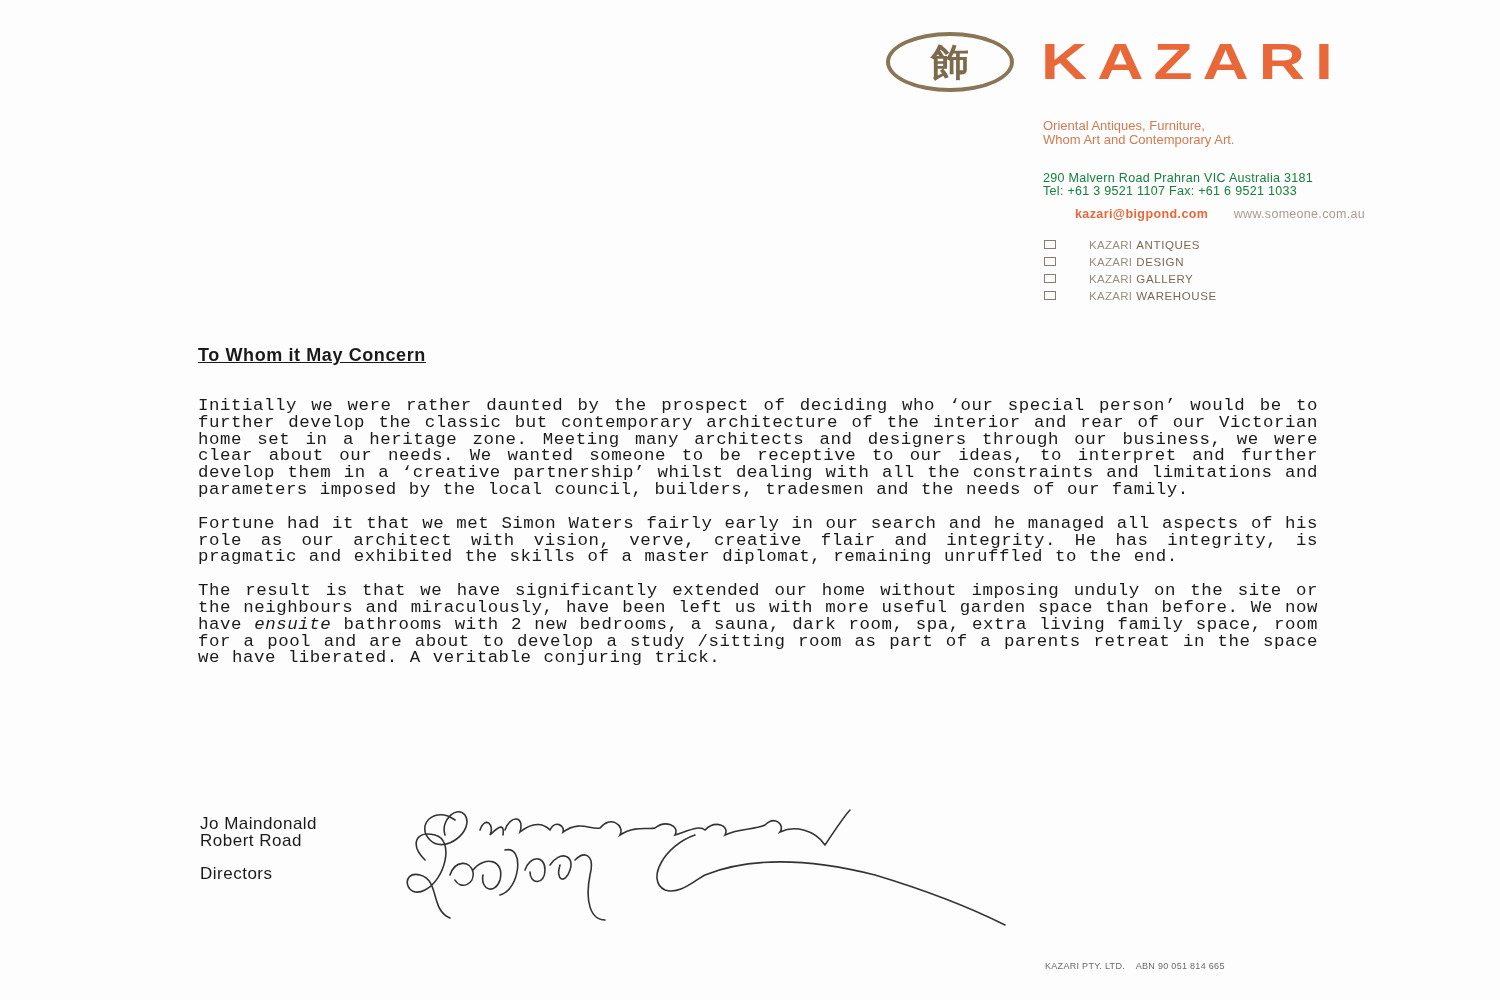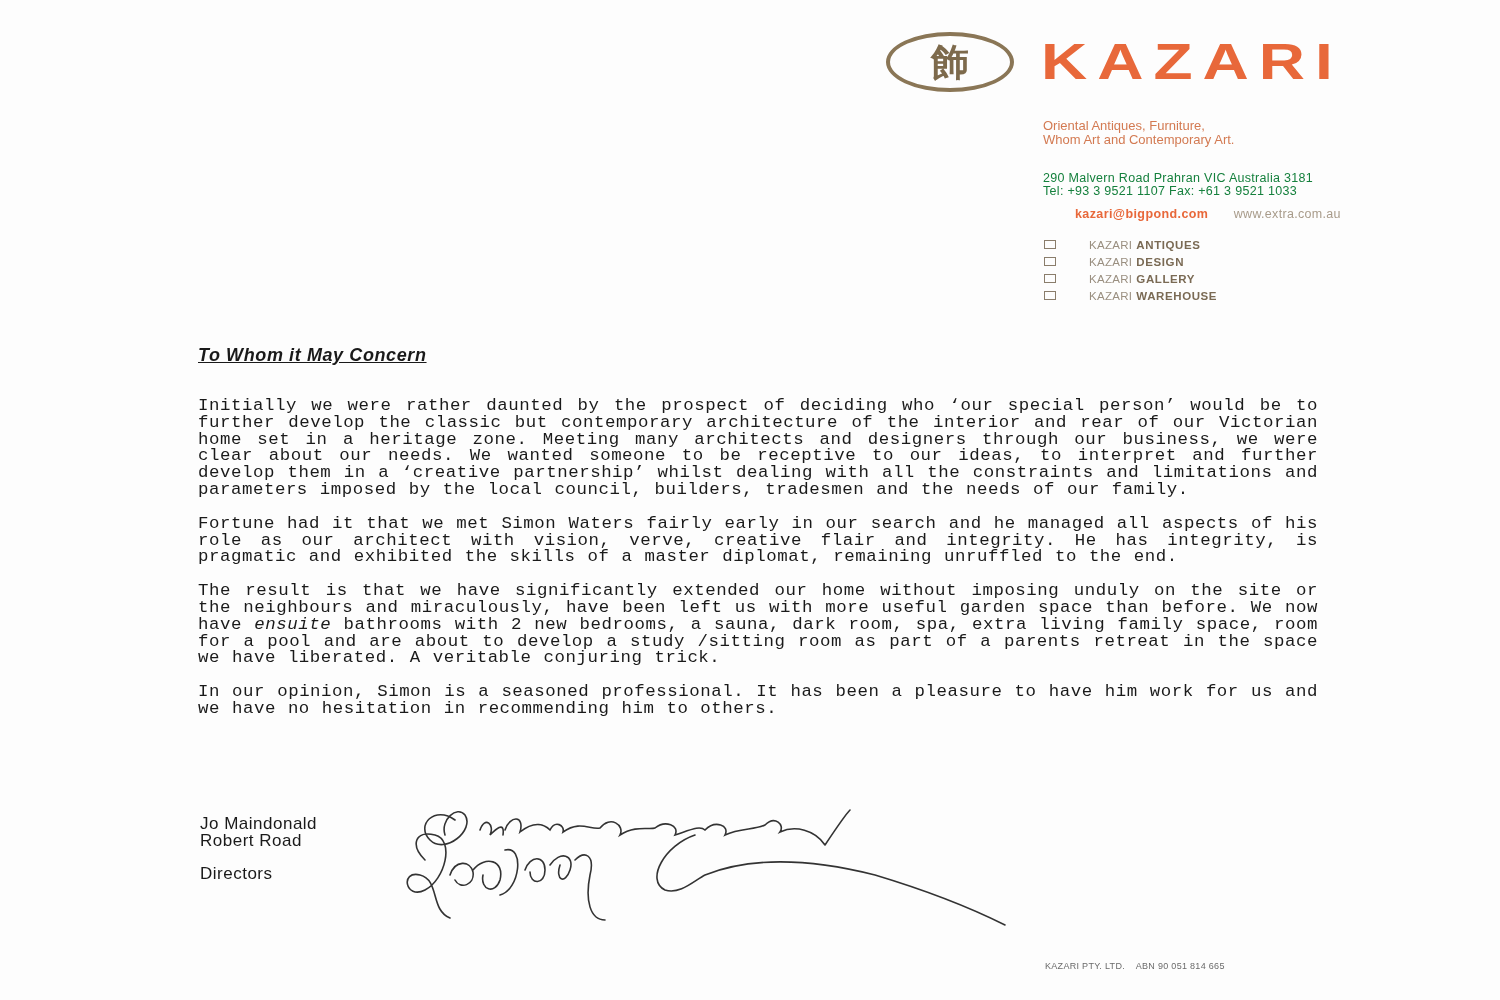--- a/index.html
+++ b/index.html
@@ -24,23 +24,23 @@
     font-size: 13px; line-height: 14px;
   }
   .address { position: absolute; left: 1043px; top: 172px; color: #15803d; font-size: 12.5px; line-height: 13px; letter-spacing: 0.3px; }
   .contact { position: absolute; left: 1043px; top: 207px; font-size: 12.5px; }
   .email { color: #e8683a; font-weight: bold; letter-spacing: 0.4px; margin-left: 32px; }
   .web { color: #a89b8a; margin-left: 22px; letter-spacing: 0.3px; }
   .divisions { position: absolute; left: 1044px; top: 236px; list-style: none; margin: 0; padding: 0; }
   .divisions li { height: 17px; display: flex; align-items: center; font-size: 11.5px; }
   .cbox { width: 10px; height: 7px; border: 1px solid #8a7d6b; margin-right: 33px; }
   .div-prefix { color: #9a8f80; letter-spacing: 0.3px; margin-right: 4px; }
-  .div-name { color: #7a6a54; font-weight: bold; letter-spacing: 0.6px; }
+  .div-name { color: #7a6a54; font-weight: normal; letter-spacing: 0.6px; }
   .letter { position: absolute; left: 198px; top: 345px; width: 1120px; }
-  .salutation { font-weight: bold; text-decoration: underline; font-size: 18px; letter-spacing: 0.6px; margin: 0 0 32px 0; font-style: italic; }
+  .salutation { font-weight: bold; text-decoration: underline; font-size: 18px; letter-spacing: 0.6px; margin: 0 0 32px 0; }
   .para { margin: 0 0 17px 0; font-size: 17.4px; line-height: 16.8px; text-align: justify; letter-spacing: 0.55px; word-spacing: 1px; font-family: Liberation Mono, monospace; }
   .para em { font-style: italic; }
   .signoff { position: absolute; left: 200px; top: 815px; font-size: 17px; line-height: 17px; letter-spacing: 0.5px; }
   .signoff .title { margin-top: 16px; }
   .signature { position: absolute; left: 395px; top: 800px; }
   .footer { position: absolute; left: 1045px; top: 961px; font-size: 9px; color: #6a6a6a; letter-spacing: 0.3px; }
 </style>
 </head>
 <body>
 
@@ -49,26 +49,26 @@
   <div class="brand">KAZARI</div>
 </div>
 
 <div class="tagline">
   <div>Oriental Antiques, Furniture,</div>
   <div>Whom Art and Contemporary Art.</div>
 </div>
 
 <div class="address">
   <div>290 Malvern Road Prahran VIC Australia 3181</div>
-  <div>Tel: +93 3 9521 1107  Fax: +61 3 9521 1033</div>
+  <div>Tel: +61 3 9521 1107  Fax: +61 6 9521 1033</div>
 </div>
 
 <div class="contact">
   <span class="email">kazari@bigpond.com</span>
-  <span class="web">www.extra.com.au</span>
+  <span class="web">www.someone.com.au</span>
 </div>
 
 <ul class="divisions">
   <li>
     <span class="cbox"></span>
     <span class="div-prefix">KAZARI</span>
     <span class="div-name">ANTIQUES</span>
   </li>
   <li>
     <span class="cbox"></span>
@@ -85,21 +85,20 @@
     <span class="div-prefix">KAZARI</span>
     <span class="div-name">WAREHOUSE</span>
   </li>
 </ul>
 
 <div class="letter">
   <p class="salutation">To Whom it May Concern</p>
   <p class="para">Initially we were rather daunted by the prospect of deciding who ‘our special person’ would be to further develop the classic but contemporary architecture of the interior and rear of our Victorian home set in a heritage zone.  Meeting many architects and designers through our business, we were clear about our needs. We wanted someone to be receptive to our ideas, to interpret and further develop them in a ‘creative partnership’ whilst dealing with all the constraints and limitations and parameters imposed by the local council, builders, tradesmen and the needs of our family.</p>
   <p class="para">Fortune had it that we met Simon Waters fairly early in our search and he managed all aspects of his role as our architect with vision, verve, creative flair and integrity.  He has integrity, is pragmatic and exhibited the skills of a master diplomat, remaining unruffled to the end.</p>
   <p class="para"><span>The result is that we have significantly extended our home without imposing unduly on the site or the neighbours and miraculously, have been left us with more useful garden space than before. We now have </span><em>ensuite</em><span> bathrooms with 2 new bedrooms, a sauna, dark room, spa, extra living family space, room for a pool and are about to develop a  study /sitting room as part of a parents retreat in the space we have liberated.  A veritable conjuring trick.</span></p>
-  <p class="para">In our opinion, Simon is a seasoned professional. It has been a pleasure to have him work for us and we have no hesitation in recommending him to others.</p>
 </div>
 
 <div class="signoff">
   <div>Jo Maindonald</div>
   <div>Robert Road</div>
   <div class="title">Directors</div>
 </div>
 
 <svg class="signature" width="620" height="130" viewBox="0 0 620 130">
   <g fill="none" stroke="#333" stroke-width="1.6" stroke-linecap="round">

